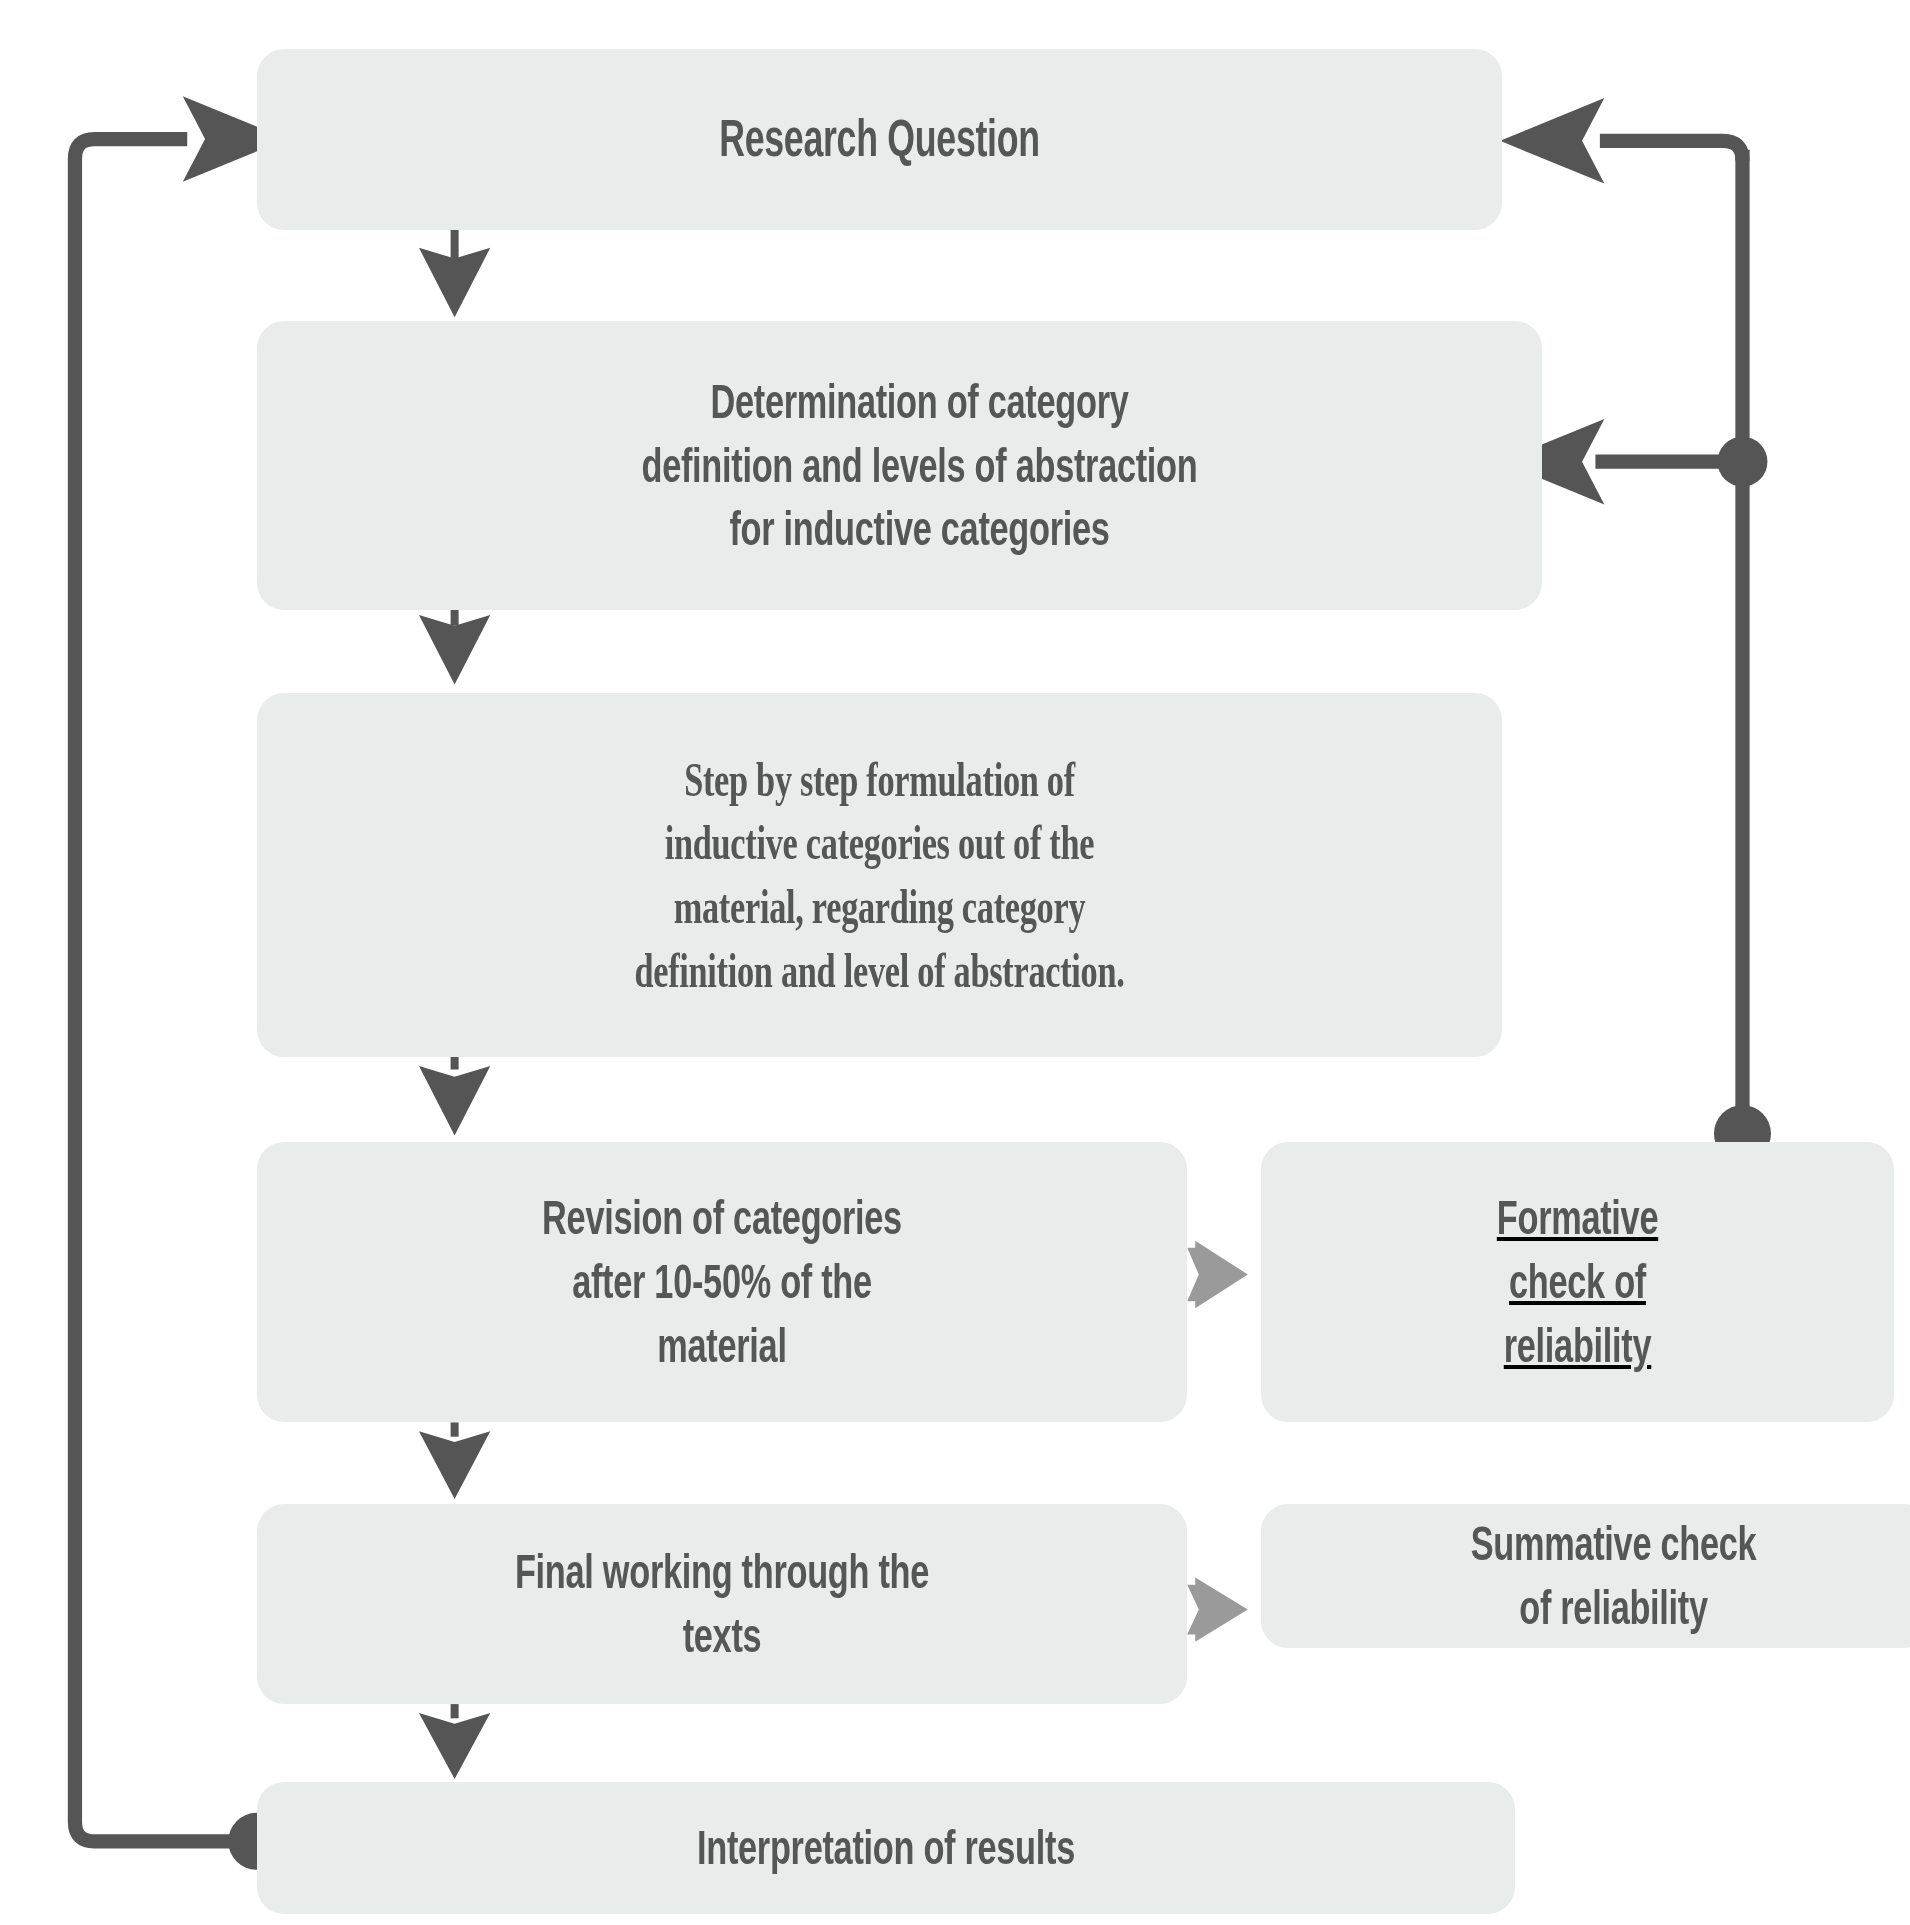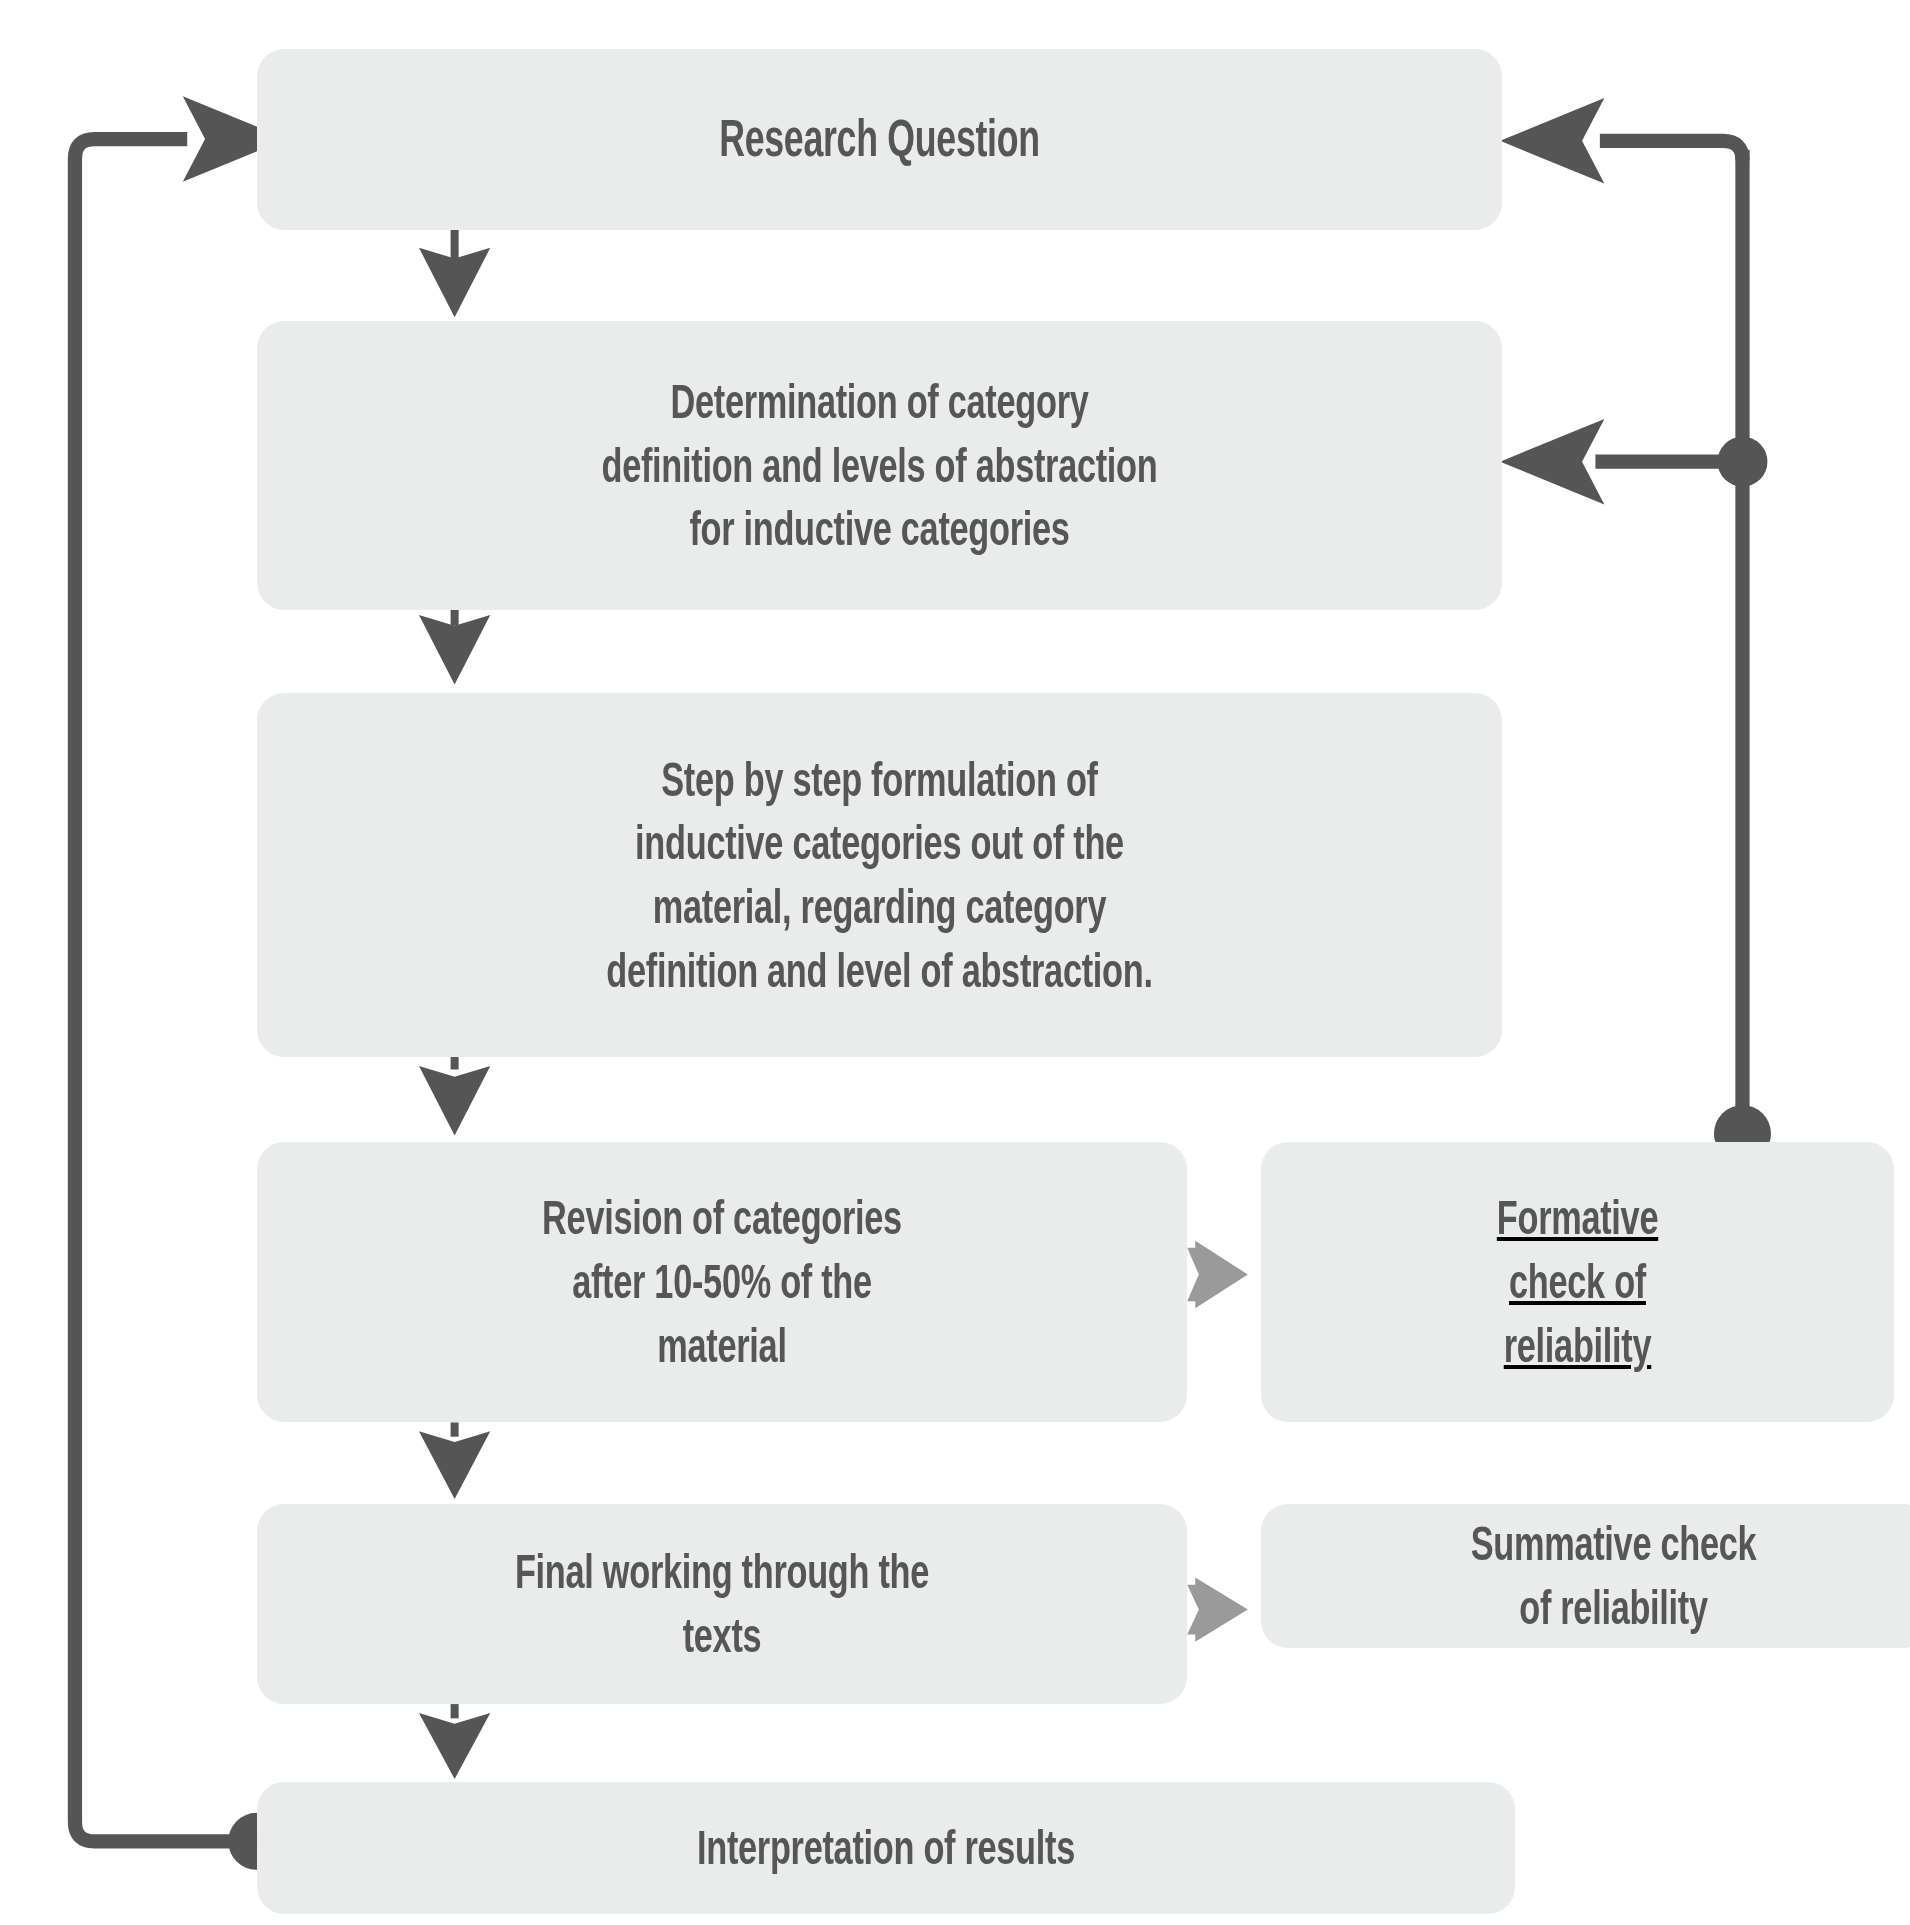--- a/index.html
+++ b/index.html
@@ -73,27 +73,27 @@
       <circle cx="288" cy="2066" r="32" fill="#555555"></circle>
       <path d="M288,2066 L106,2066 Q84,2066 84,2044 L84,178 Q84,156 106,156 L210,156" stroke="#555555" stroke-width="16" fill="none" stroke-linejoin="round"></path>
       <path d="M322,156 L205,108 L230,156 L205,204 Z" fill="#555555"></path>
     </g>
   </svg>
 
   <div class="node" style="left:257px;top:49px;width:1245px;height:181px;">
     <div class="txt" style="font-size:51px;">Research Question</div>
   </div>
 
-  <div class="node" style="left:257px;top:321px;width:1245px;height:289px;">
+  <div class="node" style="left:257px;top:321px;width:1245px;height:289px;padding-left:40px;">
     <div class="txt" style="font-size:49px;">Determination of category
 definition and levels of abstraction
 for inductive categories</div>
   </div>
 
-  <div class="node" style="left:257px;top:693px;width:1245px;height:364px;">
+  <div class="node" style="left:257px;top:693px;width:1245px;height:364px;font-family:Liberation Serif, serif;">
     <div class="txt" style="font-size:49px;">Step by step formulation of
 inductive categories out of the
 material, regarding category
 definition and level of abstraction.</div>
   </div>
 
   <div class="node" style="left:257px;top:1142px;width:930px;height:280px;">
     <div class="txt" style="font-size:49px;">Revision of categories
 after 10-50% of the
 material</div>

